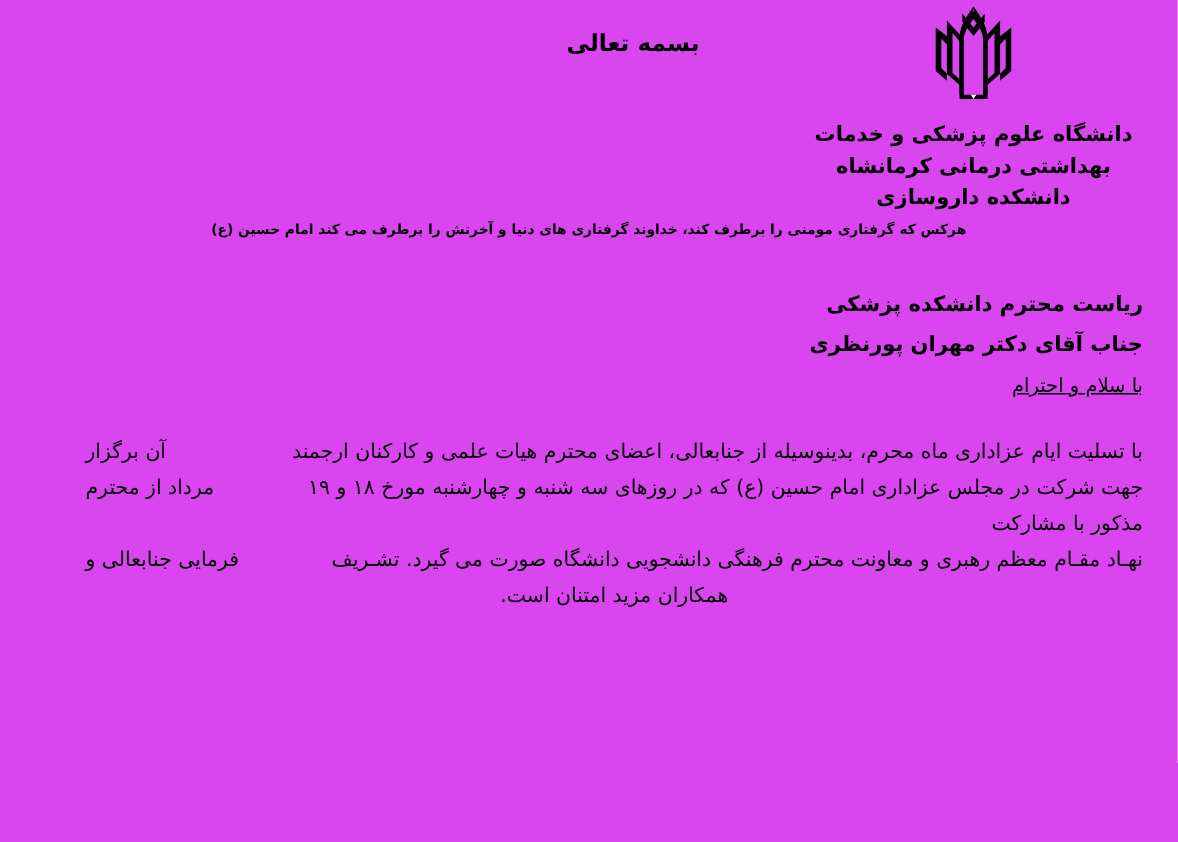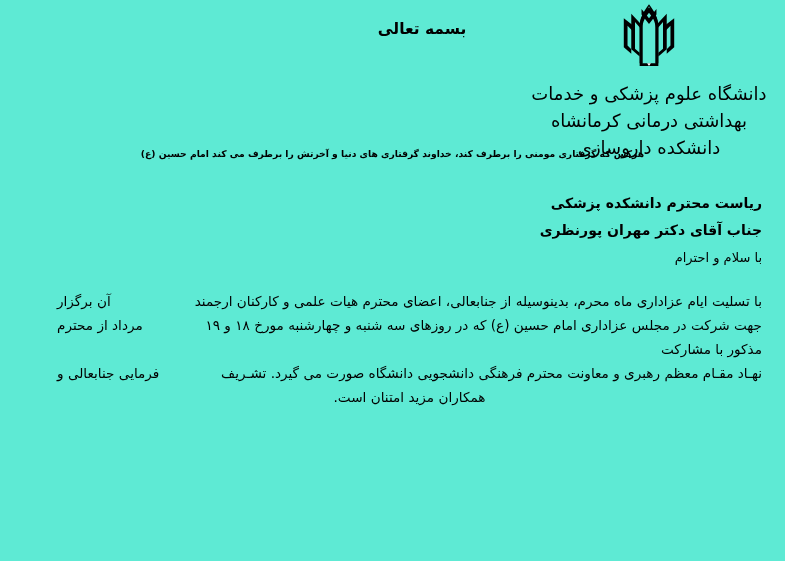--- a/index.html
+++ b/index.html
@@ -16,21 +16,21 @@
     font-family: "DejaVu Sans", "Liberation Sans", sans-serif;
     color: #000000;
     -webkit-font-smoothing: antialiased;
   }
 
   .page {
     position: absolute;
     inset: 0;
     width: 785px;
     height: 561px;
-    background: #5eead4;
+    background: #d946ef;
   }
 
   
   .basmala {
     position: absolute;
     top: 20px;
     left: 362px;
     width: 120px;
     text-align: center;
     font-size: 15.5px;
@@ -56,22 +56,22 @@
     text-align: center;
     line-height: 0;
   }
   .logo-wrap svg {
     display: inline-block;
     width: 56px;
     height: 66px;
   }
   .org-lines {
     margin-top: 6px;
-    font-size: 18px;
-    font-weight: normal;
+    font-size: 14px;
+    font-weight: bold;
     line-height: 1.5;
     direction: rtl;
   }
   .org-line { display: block; white-space: nowrap; }
 
   
   .hadith {
     position: absolute;
     top: 148px;
     right: 18px;
@@ -104,20 +104,21 @@
     position: absolute;
     top: 248px;
     right: 23px;
     width: 520px;
     text-align: right;
     direction: rtl;
     font-size: 13px;
     font-weight: normal;
     line-height: 1.6;
     white-space: nowrap;
+    text-decoration: underline;
   }
 
   
   .body-block {
     position: absolute;
     top: 289px;
     right: 23px;
     left: 57px;
     direction: rtl;
     text-align: right;

